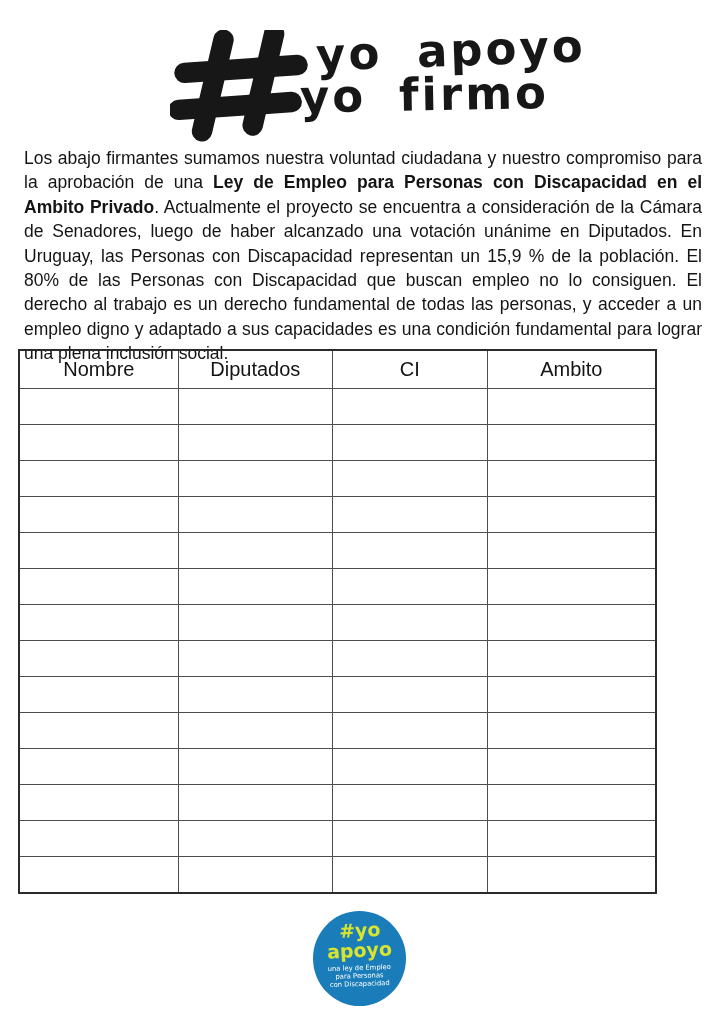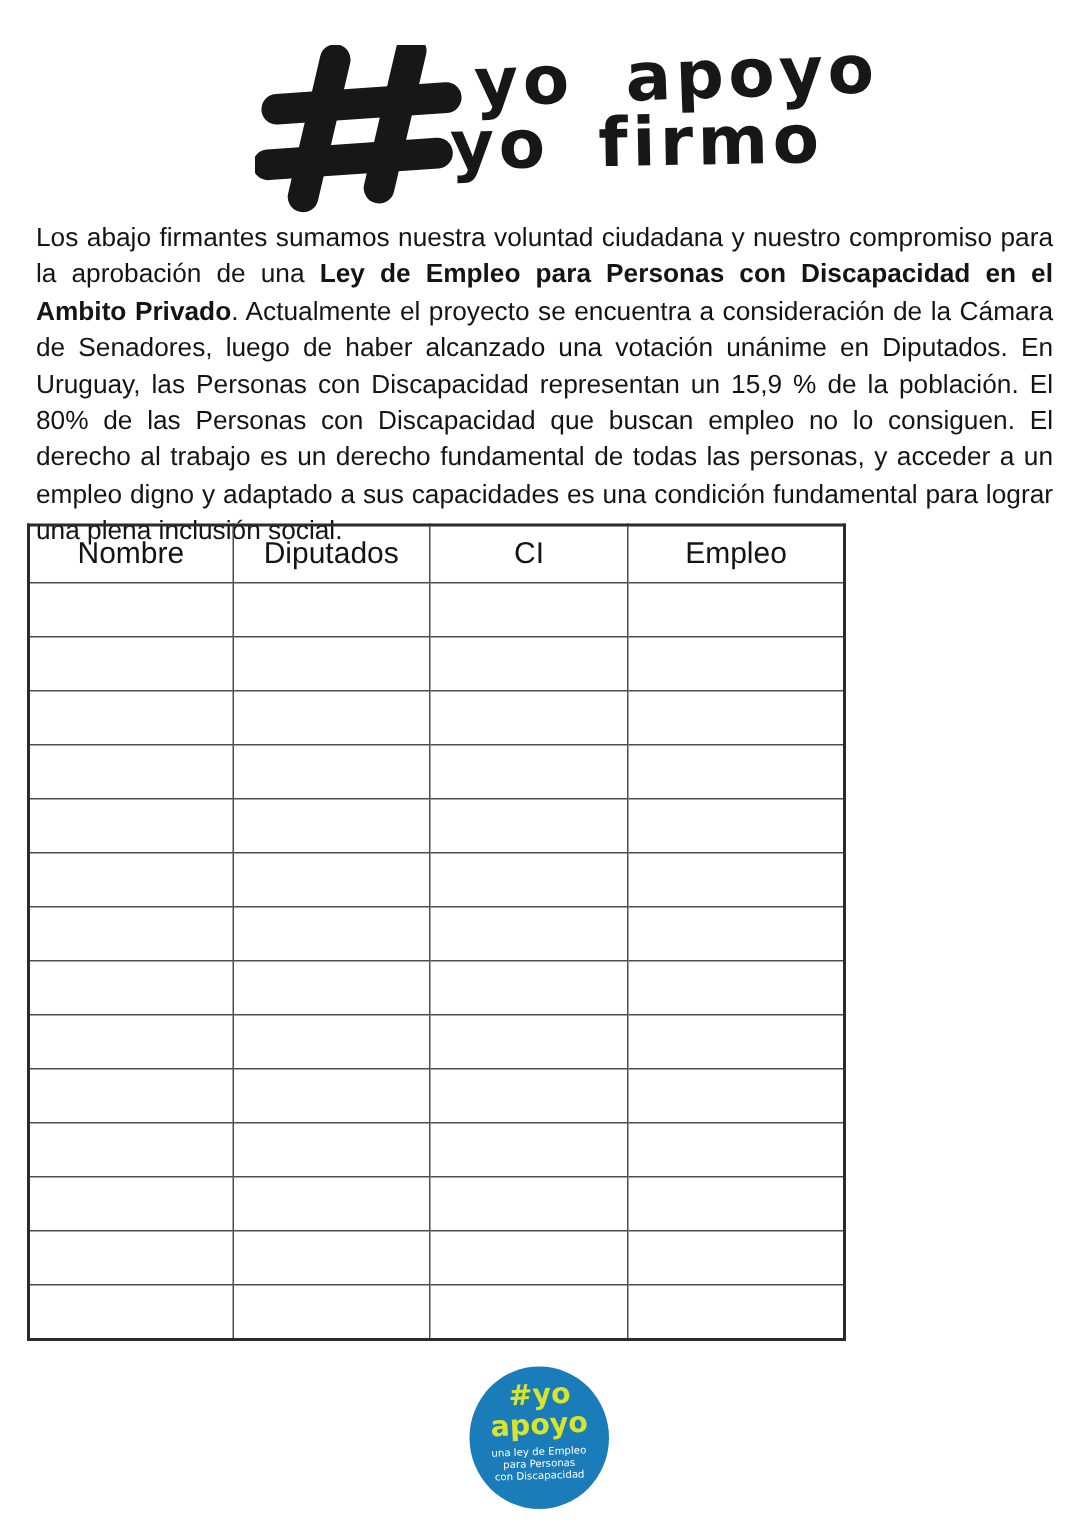--- a/index.html
+++ b/index.html
@@ -28,21 +28,21 @@
   
   .intro {
     position:absolute; left:24px; top:146px; width:678px; margin:0;
     font-size:17.5px; line-height:24.4px; text-align:justify;
     color:#141414;
   }
   .intro b { font-weight:bold; }
 
   
   .sign-table {
-    position:absolute; left:18px; top:349px; width:546px;
+    position:absolute; left:18px; top:349px; width:639px;
     border-collapse:collapse; table-layout:fixed;
     border:2px solid #2b2b2b;
   }
   .sign-table th, .sign-table td { border:1px solid #4d4d4d; padding:0; }
   .sign-table th {
     height:37px; font-size:20px; font-weight:normal;
     text-align:center; vertical-align:middle; color:#141414;
   }
   .sign-table td { height:35px; }
 
@@ -82,21 +82,21 @@
       <col style="width:25.0%">
       <col style="width:24.2%">
       <col style="width:24.3%">
       <col style="width:26.5%">
     </colgroup>
     <thead>
       <tr>
         <th>Nombre</th>
         <th>Diputados</th>
         <th>CI</th>
-        <th>Empleo</th>
+        <th>Ambito</th>
       </tr>
     </thead>
     <tbody>
       <tr>
         <td></td>
         <td></td>
         <td></td>
         <td></td>
       </tr>
     <tr>

